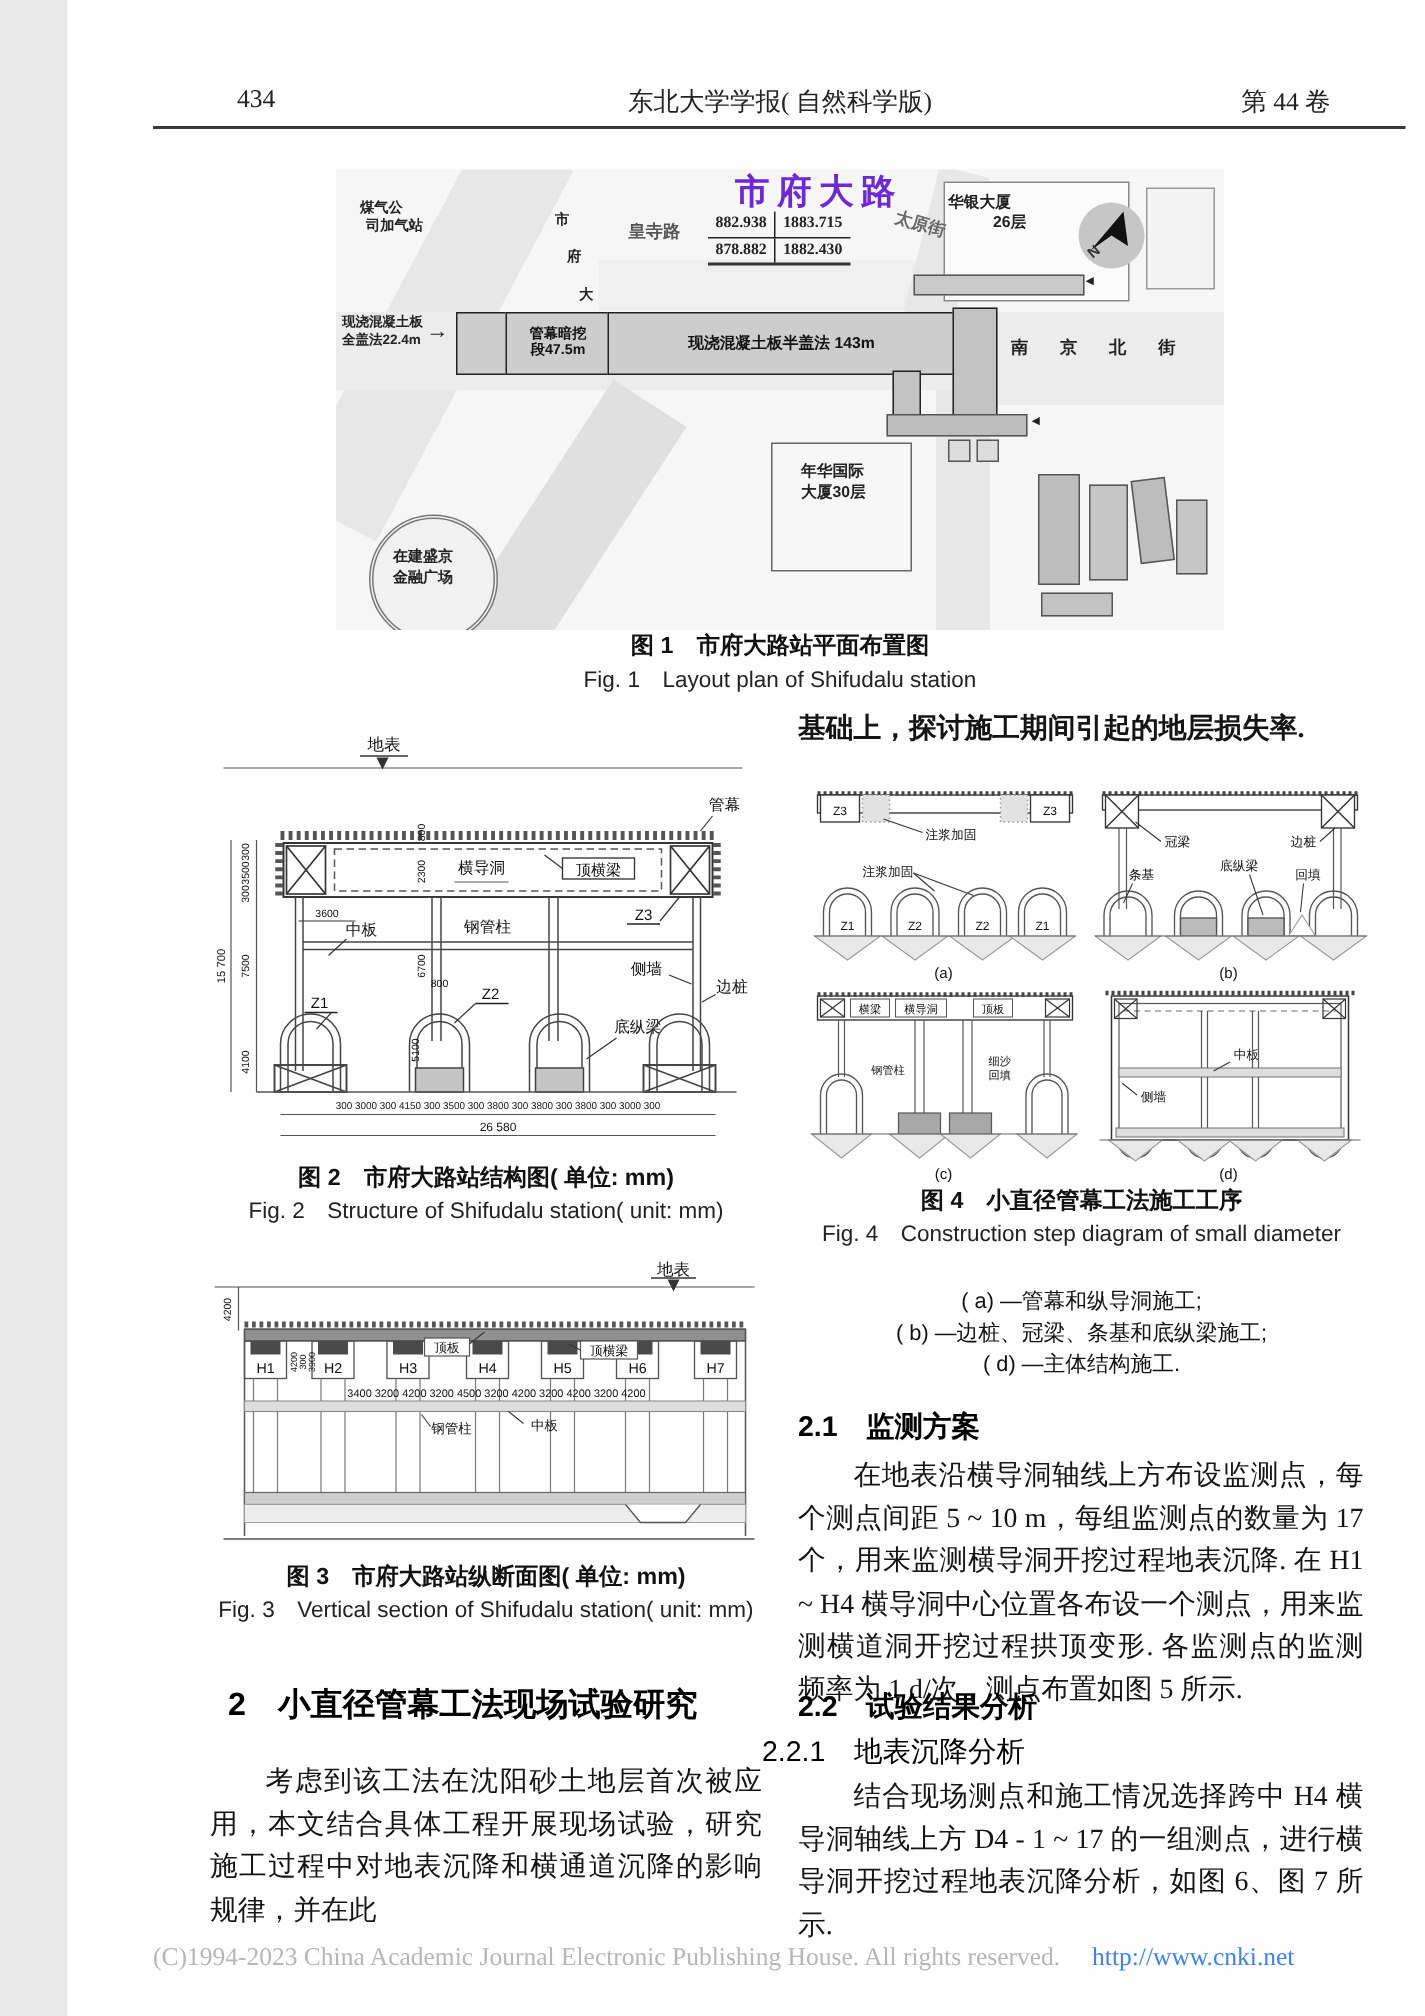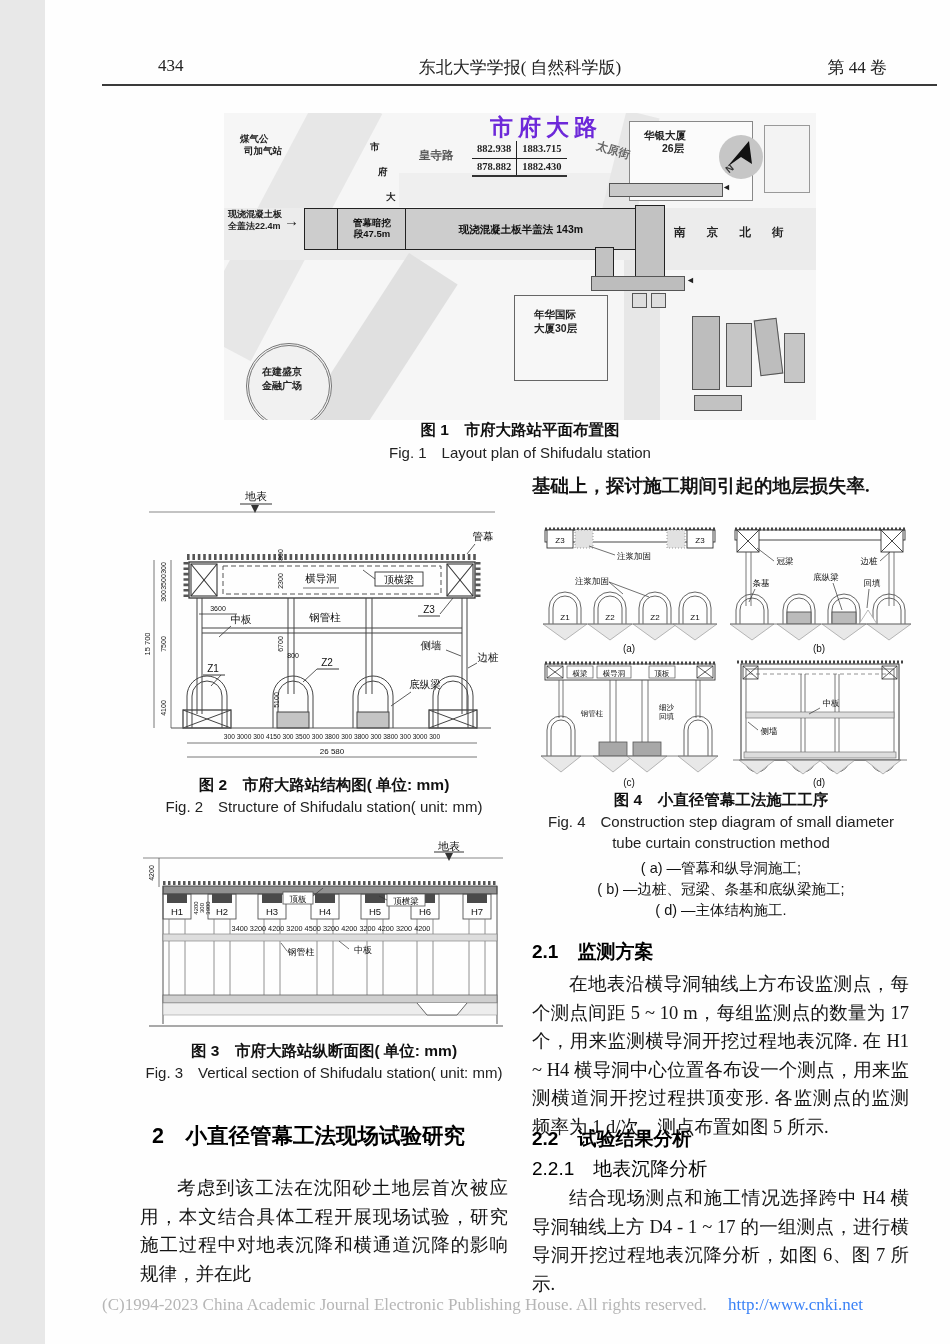--- a/index.html
+++ b/index.html
@@ -85,21 +85,21 @@
       <div class="cr" style="border-bottom:1.5px solid #222;">
         <div class="cc">882.938</div>
         <div class="cc" style="border-left:1.5px solid #222;">1883.715</div>
       </div>
       <div class="cr">
         <div class="cc">878.882</div>
         <div class="cc" style="border-left:1.5px solid #222;">1882.430</div>
       </div>
     </div>
     <div class="ml" style="left:372px;top:30px;font-size:11.5px;color:#666;transform:rotate(16deg);">太原街</div>
-    <div class="ml" style="left:420px;top:16px;font-size:10.5px;">华银大厦</div>
+    <div class="ml" style="left:408px;top:16px;font-size:10.5px;">华银大厦</div>
     <div class="ml" style="left:438px;top:29px;font-size:10.5px;">26层</div>
 
     <div class="compass" style="left:495px;top:22px;width:44px;height:44px;">
       <svg width="44" height="44" viewBox="0 0 44 44">
         <polygon points="30,6 8,32 22,22 33,29" fill="#111"></polygon>
       </svg>
       <div class="ml" style="left:7px;top:27px;color:#333;transform:rotate(-40deg);font-size:10px;">N</div>
     </div>
 
     <div class="ml" style="left:4px;top:96px;font-size:9px;">现浇混凝土板</div>
@@ -501,31 +501,30 @@
         <path d="M58,104 L76,118 L94,104 Z"></path>
       <path d="M92,104 L110,118 L128,104 Z"></path>
         <path d="M138,104 L156,118 L174,104 Z"></path>
     </g>
     <line x1="6" y1="104" x2="180" y2="104" stroke="#666" stroke-width="0.8"></line>
     <text x="92" y="130" font-size="10" text-anchor="middle">(d)</text>
   </svg>
 
   <div class="cap capzh" style="left:487px;top:790px;width:378px;">图 4　小直径管幕工法施工工序</div>
   <div class="cap capen" style="left:487px;top:813px;width:378px;">Fig. 4　Construction step diagram of small diameter</div>
-  <div class="cap capen" style="left:487px;top:834px;width:378px;">tube curtain construction method</div>
   <div class="abs notes" style="left:487px;top:858px;width:378px;">
     <div>( a) —管幕和纵导洞施工;</div>
     <div>( b) —边桩、冠梁、条基和底纵梁施工;</div>
     <div>( d) —主体结构施工.</div>
   </div>
 
   <div class="h3" style="left:487px;top:941px;">2.1　监测方案</div>
   <div class="para ind" style="left:487px;top:970px;width:377px;">在地表沿横导洞轴线上方布设监测点，每个测点间距 5 ~ 10 m，每组监测点的数量为 17 个，用来监测横导洞开挖过程地表沉降. 在 H1 ~ H4 横导洞中心位置各布设一个测点，用来监测横道洞开挖过程拱顶变形. 各监测点的监测频率为 1 d/次，测点布置如图 5 所示.</div>
   <div class="h3" style="left:487px;top:1128px;">2.2　试验结果分析</div>
-  <div class="h4" style="left:487px;top:1158px;text-align:right;">2.2.1　地表沉降分析</div>
+  <div class="h4" style="left:463px;top:1158px;text-align:right;">2.2.1　地表沉降分析</div>
   <div class="para ind" style="left:487px;top:1184px;width:377px;">结合现场测点和施工情况选择跨中 H4 横导洞轴线上方 D4 - 1 ~ 17 的一组测点，进行横导洞开挖过程地表沉降分析，如图 6、图 7 所示.</div>
 
   <div class="ftr" style="left:57px;top:1295px;">
     <span>(C)1994-2023 China Academic Journal Electronic Publishing House. All rights reserved.</span>
     <span>&nbsp;&nbsp;&nbsp;</span>
     <a href="#">http://www.cnki.net</a>
   </div>
 </div>
 
 </body></html>

